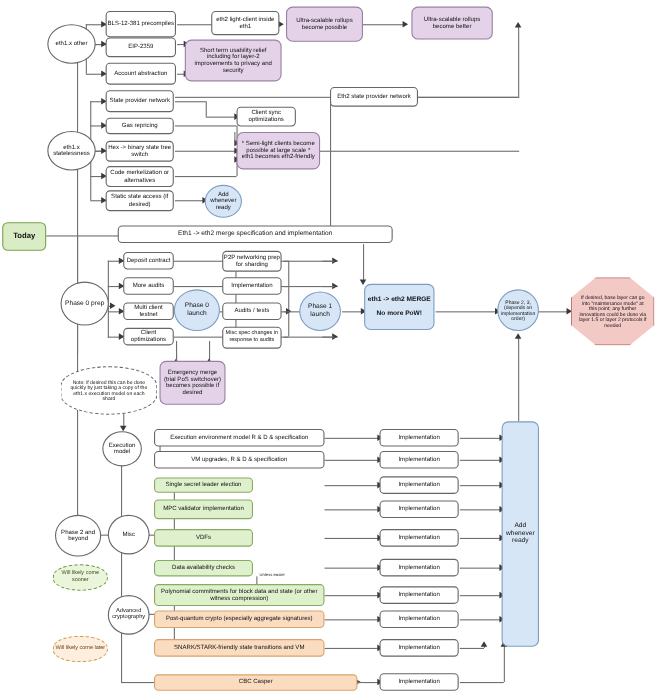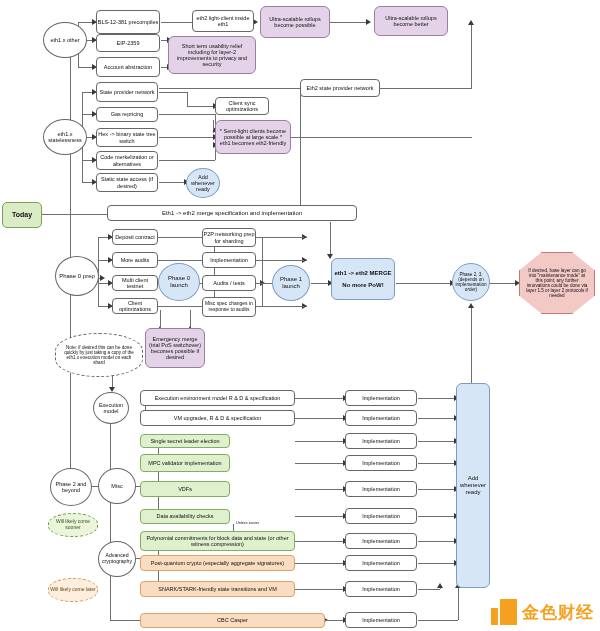--- a/index.html
+++ b/index.html
@@ -480,21 +480,14 @@
         <span>Implementation</span>
       </div>
       <div class="node rect" style="left: 345px; top: 581px; width: 72px; height: 16px; font-size: 5.5px;">
         <span>Implementation</span>
       </div>
       <div class="node rect" style="left: 345px; top: 612px; width: 72px; height: 16px; font-size: 5.5px;">
         <span>Implementation</span>
       </div>
     </div>
 
-  <div id="watermark">
-    <span class="wm-mark">
-      <i style="left:0;top:9px;width:7px;height:17px;"></i>
-      <i style="left:9px;top:0;width:17px;height:26px;"></i>
-    </span>
-    <span class="wm-text">金色财经</span>
-  </div>
 
 </div>
 
 </body></html>

